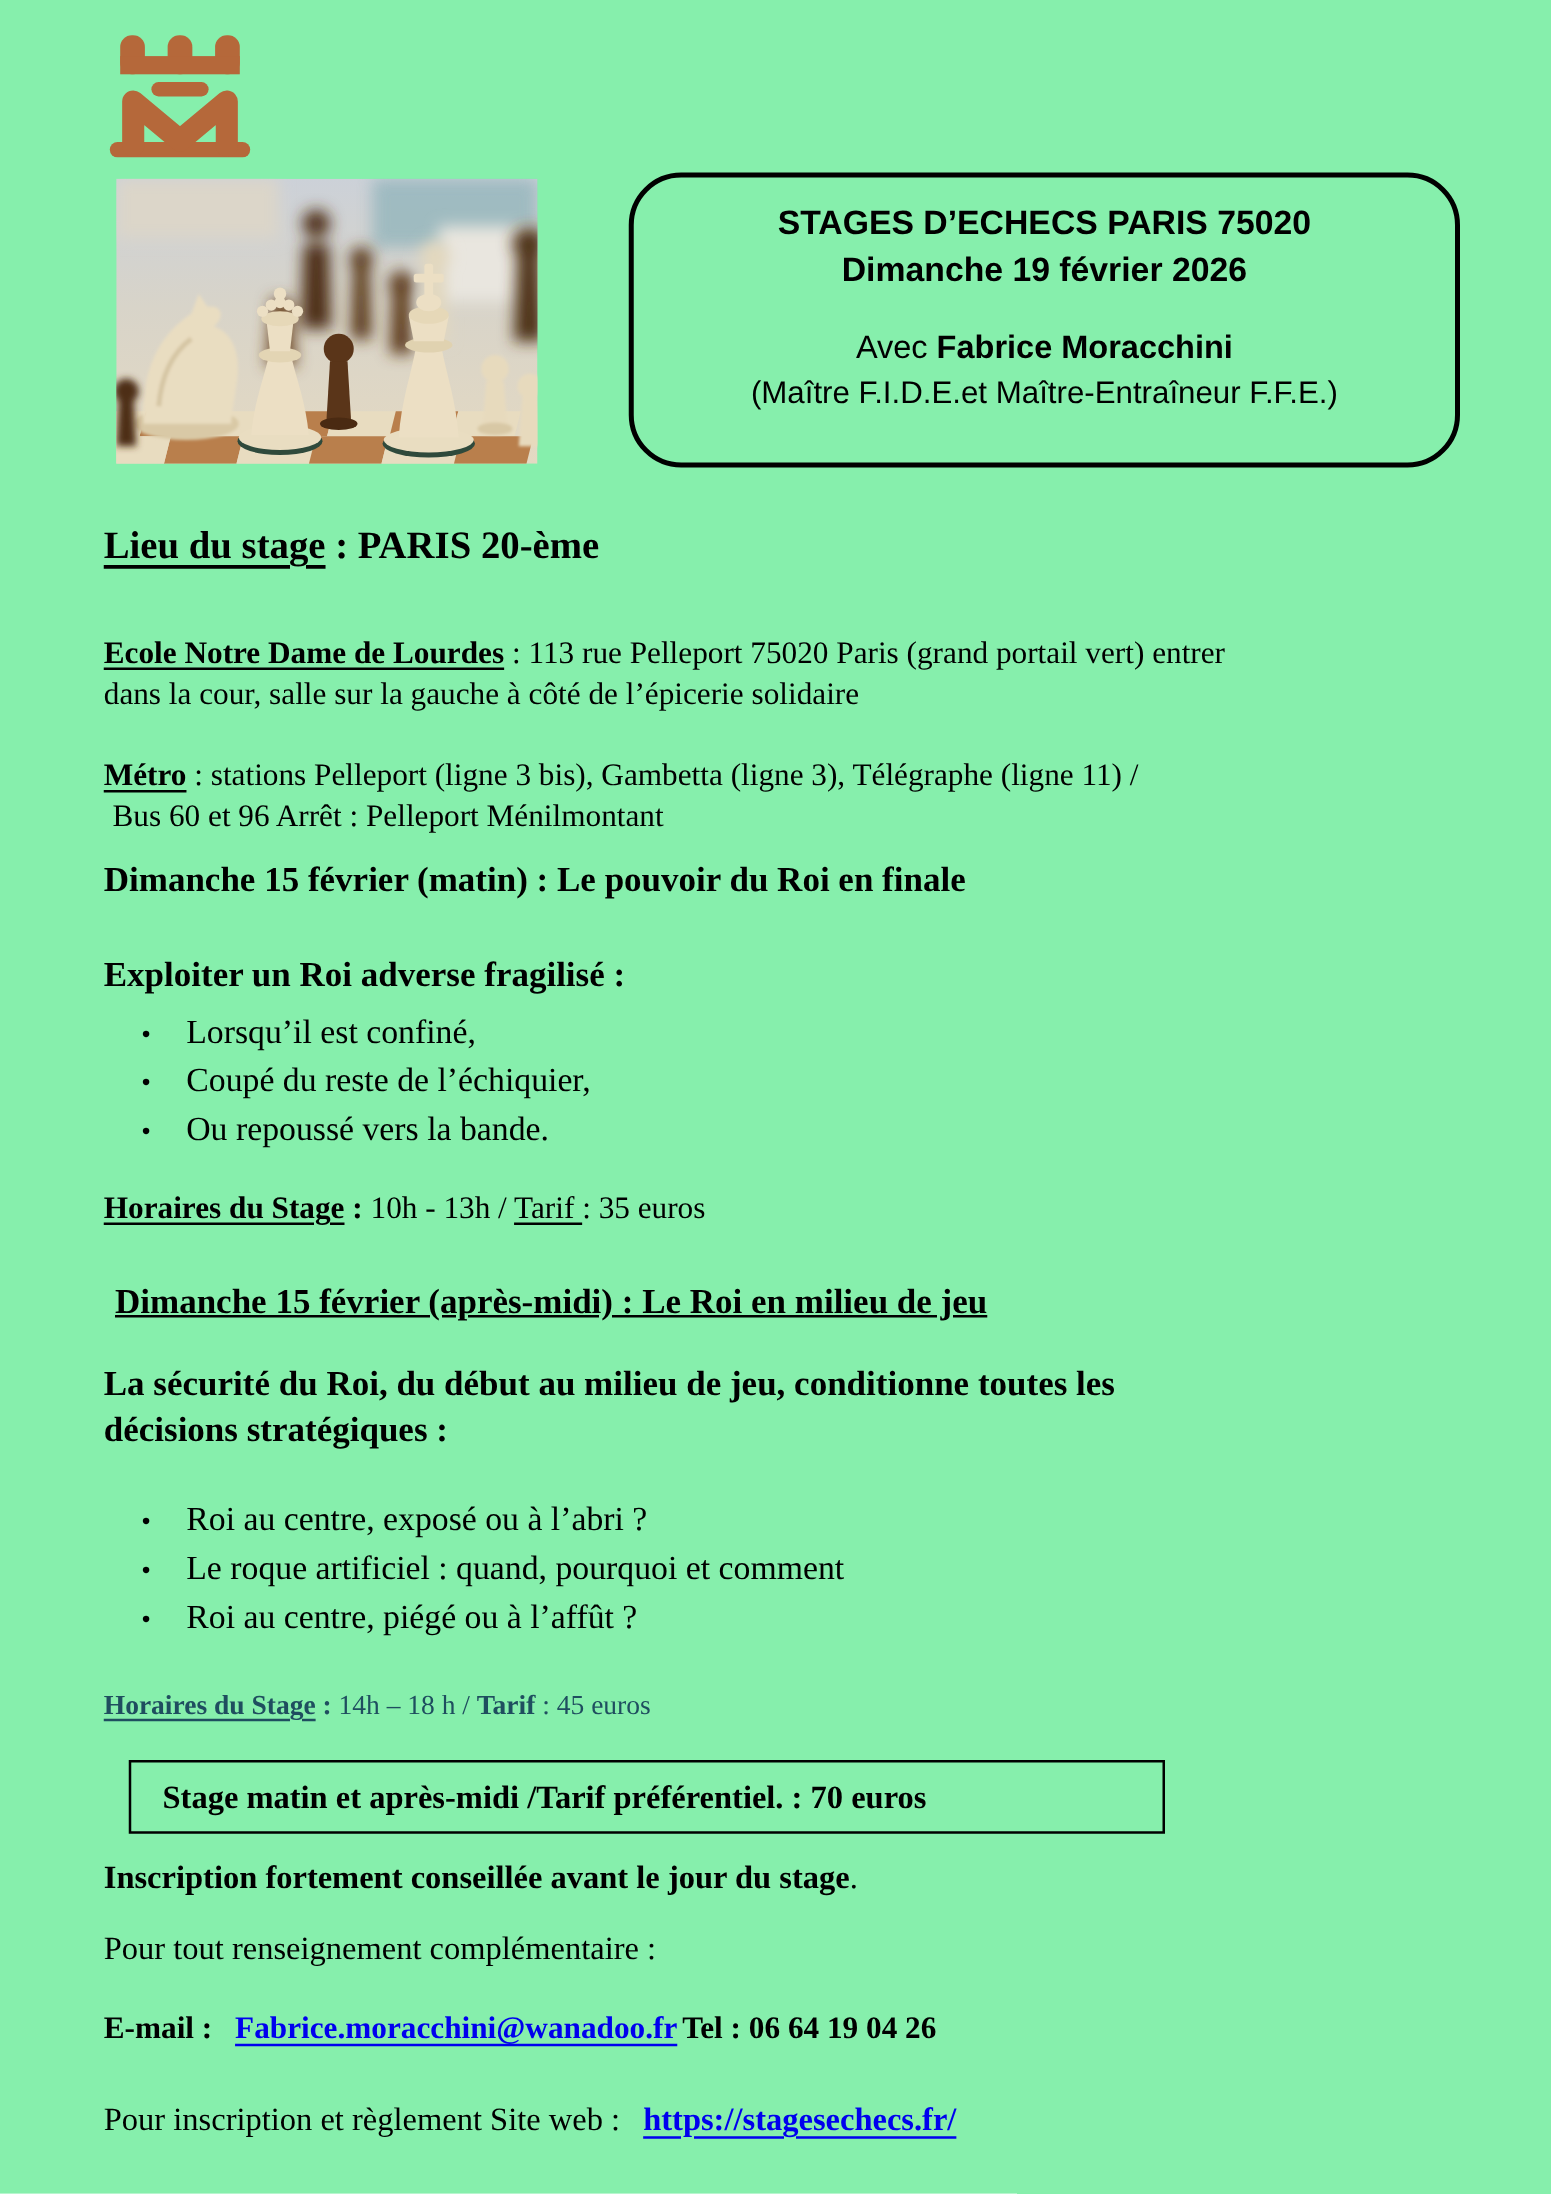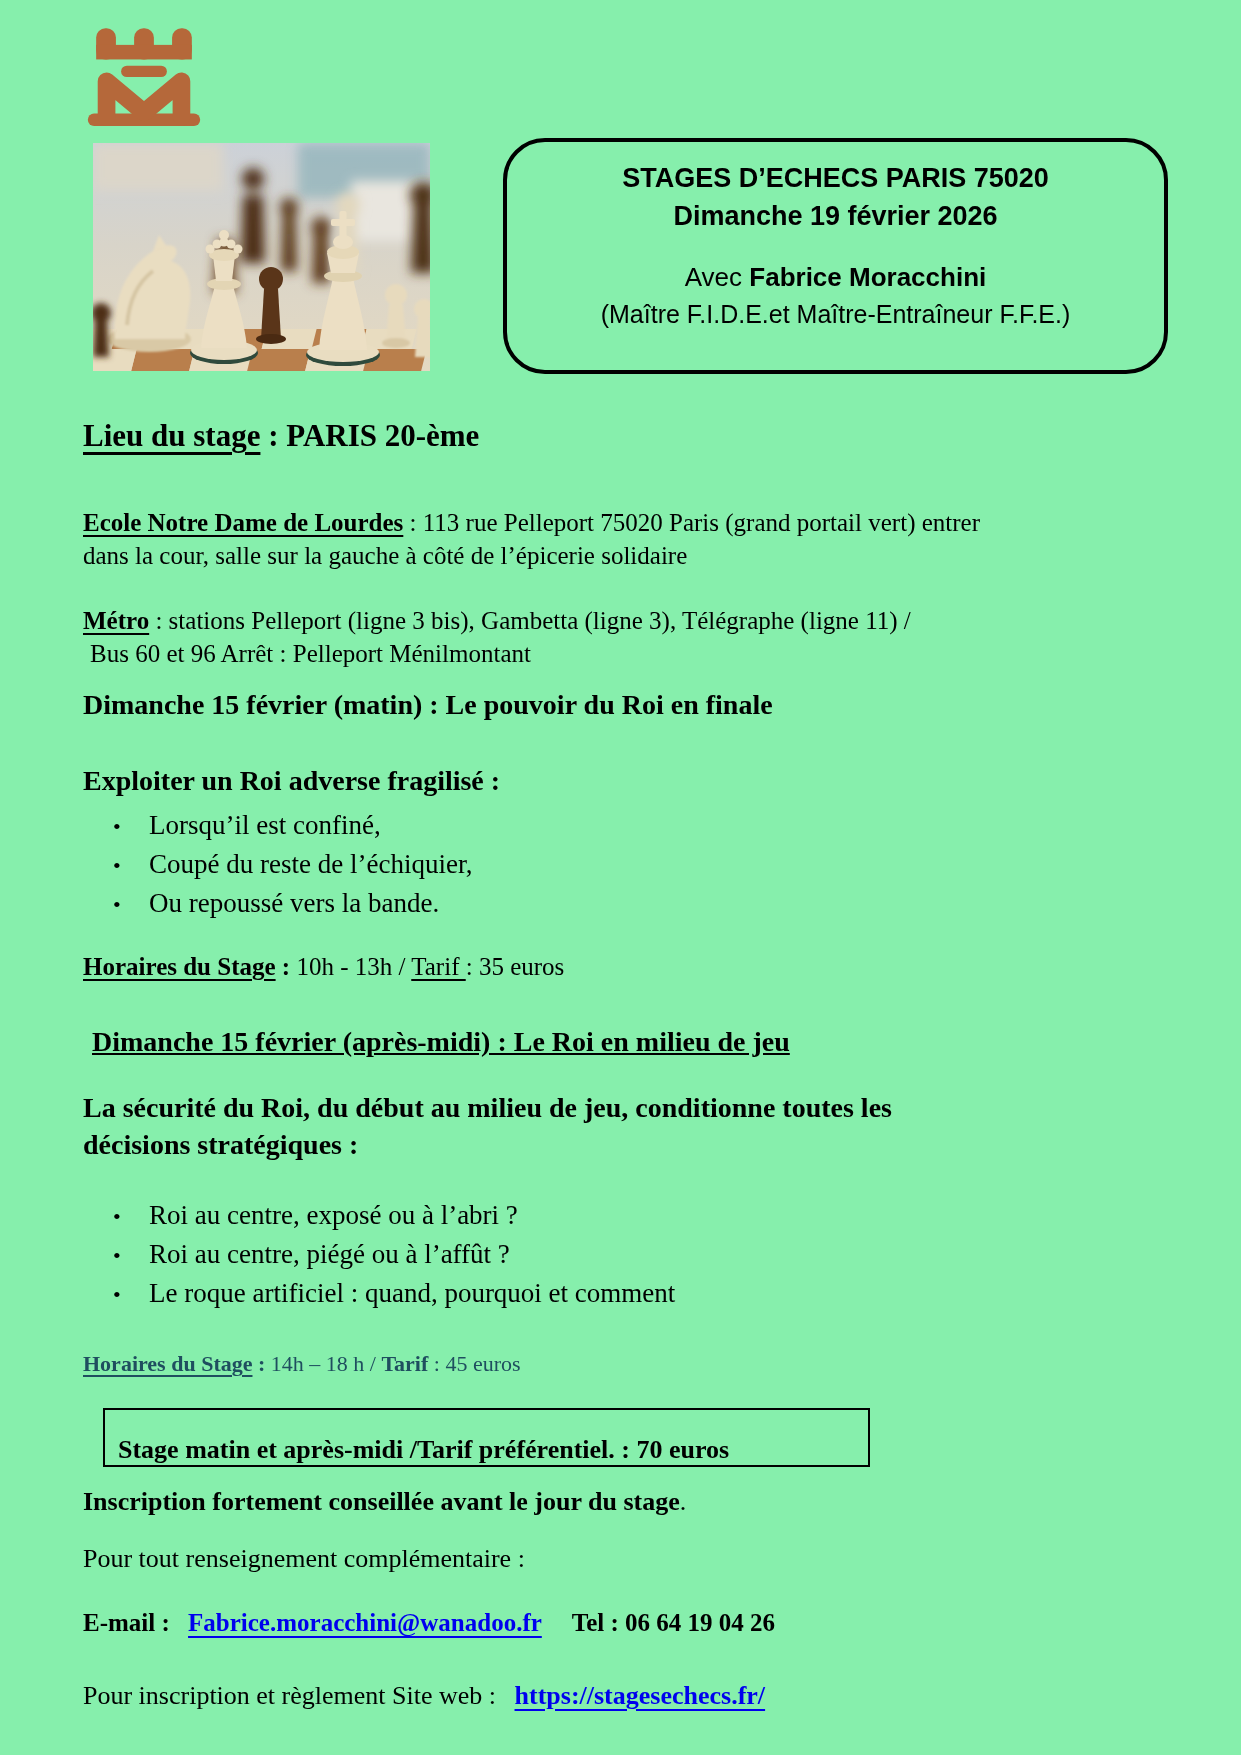--- a/index.html
+++ b/index.html
@@ -34,31 +34,31 @@
   .h2{left:83px;font-size:28px;font-weight:bold;width:1000px;}
   .indent8{padding-left:9px;text-decoration:underline;}
 
   .bullets{left:113px;width:900px;font-size:27px;line-height:39px;list-style:none;margin:0;padding:0;}
   .bullets li{position:relative;padding-left:36px;}
   .bullets li::before{content:"•";position:absolute;left:0;top:1px;font-size:22px;}
 
   .horaires{left:83px;font-size:25px;}
   .horaires2{left:83px;font-size:22px;color:#1f4e5f;}
 
-  .price-box{left:103px;top:1408px;width:767px;height:59px;border:2px solid #000;
-             box-sizing:border-box;display:flex;align-items:flex-end;padding-left:13px;
+  .price-box{left:103px;top:1408px;width:829px;height:59px;border:2px solid #000;
+             box-sizing:border-box;display:flex;align-items:center;padding-left:25px;
              font-size:26px;font-weight:bold;}
 
   .inscription{left:83px;top:1487px;font-size:26px;}
   .info{left:83px;top:1544px;font-size:26px;}
   .contact{left:83px;top:1609px;font-size:25px;font-weight:bold;}
   .weblink{left:83px;top:1681px;font-size:26px;}
   a.link{color:#0000ee;font-weight:bold;text-decoration-thickness:2px;text-underline-offset:5px;}
   .gap-r{margin-right:12px;}
-  .gap-l{margin-left:30px;}
+  .gap-l{margin-left:4px;}
 </style>
 </head>
 <body>
 
 <div class="page">
 
   <div class="abs logo">
     <svg width="118" height="104" viewBox="0 0 112 100" xmlns="http://www.w3.org/2000/svg">
       <g fill="#b5683a">
         <rect x="10" y="6" width="19" height="30" rx="9"></rect>
@@ -206,22 +206,22 @@
   </ul>
   <div class="abs horaires" style="top:953px;"><span class="b u2">Horaires du Stage</span><span class="b"> : </span><span>10h - 13h / </span><span class="u2">Tarif </span><span>: 35 euros</span></div>
 
   <div class="abs h2 indent8" style="top:1026px;">Dimanche 15 février (après-midi) : Le Roi en milieu de jeu</div>
   <div class="abs h2" style="top:1089px;line-height:37px;">
       <span class="blk">La sécurité du Roi, du début au milieu de jeu, conditionne toutes les</span>
       <span class="blk">décisions stratégiques :</span>
     </div>
   <ul class="abs bullets" style="top:1196px;">
     <li>Roi au centre, exposé ou à l’abri ?</li>
+    <li>Le roque artificiel : quand, pourquoi et comment</li>
     <li>Roi au centre, piégé ou à l’affût ?</li>
-    <li>Le roque artificiel : quand, pourquoi et comment</li>
   </ul>
   <div class="abs horaires2" style="top:1351px;"><span class="b u2">Horaires du Stage</span><span class="b"> : </span><span>14h – 18 h / </span><span class="b">Tarif</span><span> : 45 euros</span></div>
 
   <div class="abs price-box">
       <span>Stage matin et après-midi /Tarif préférentiel. : 70 euros</span>
     </div>
 
   <div class="abs inscription"><span class="b">Inscription fortement conseillée avant le jour du stage</span><span>.</span></div>
   <div class="abs info">Pour tout renseignement complémentaire :</div>
 

